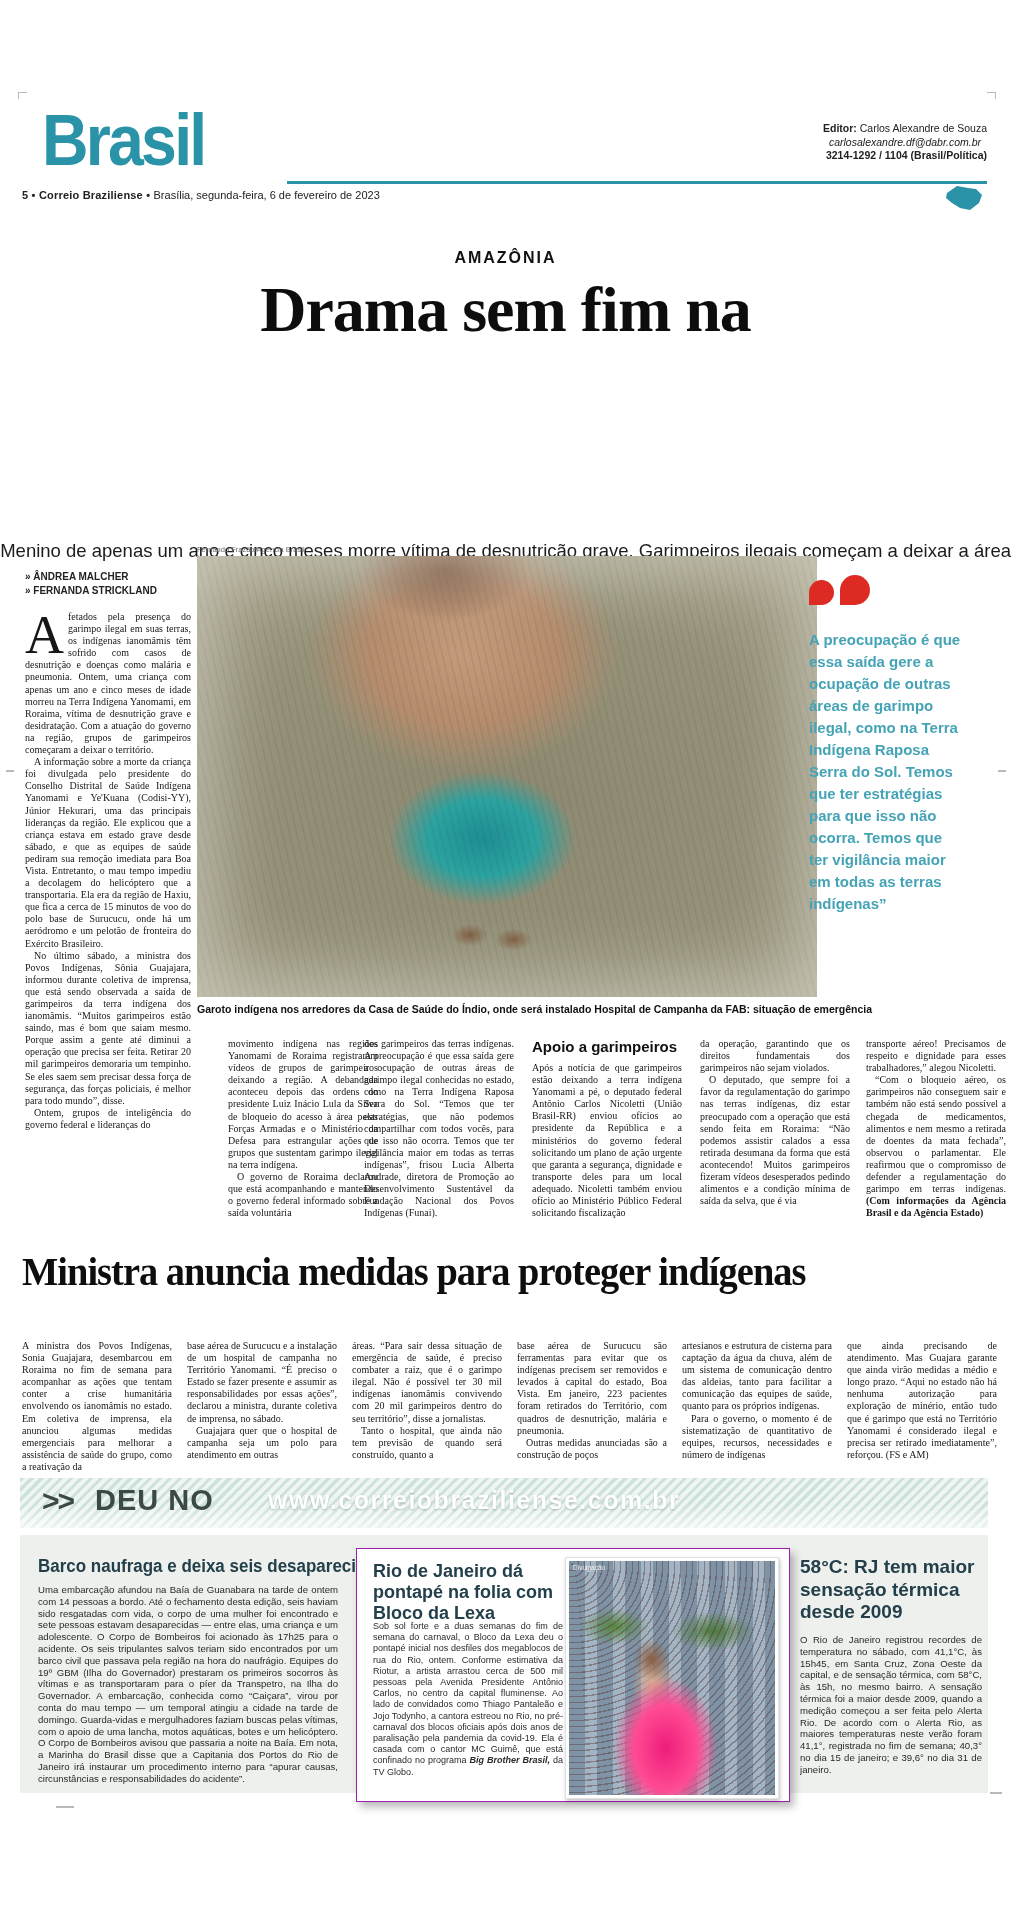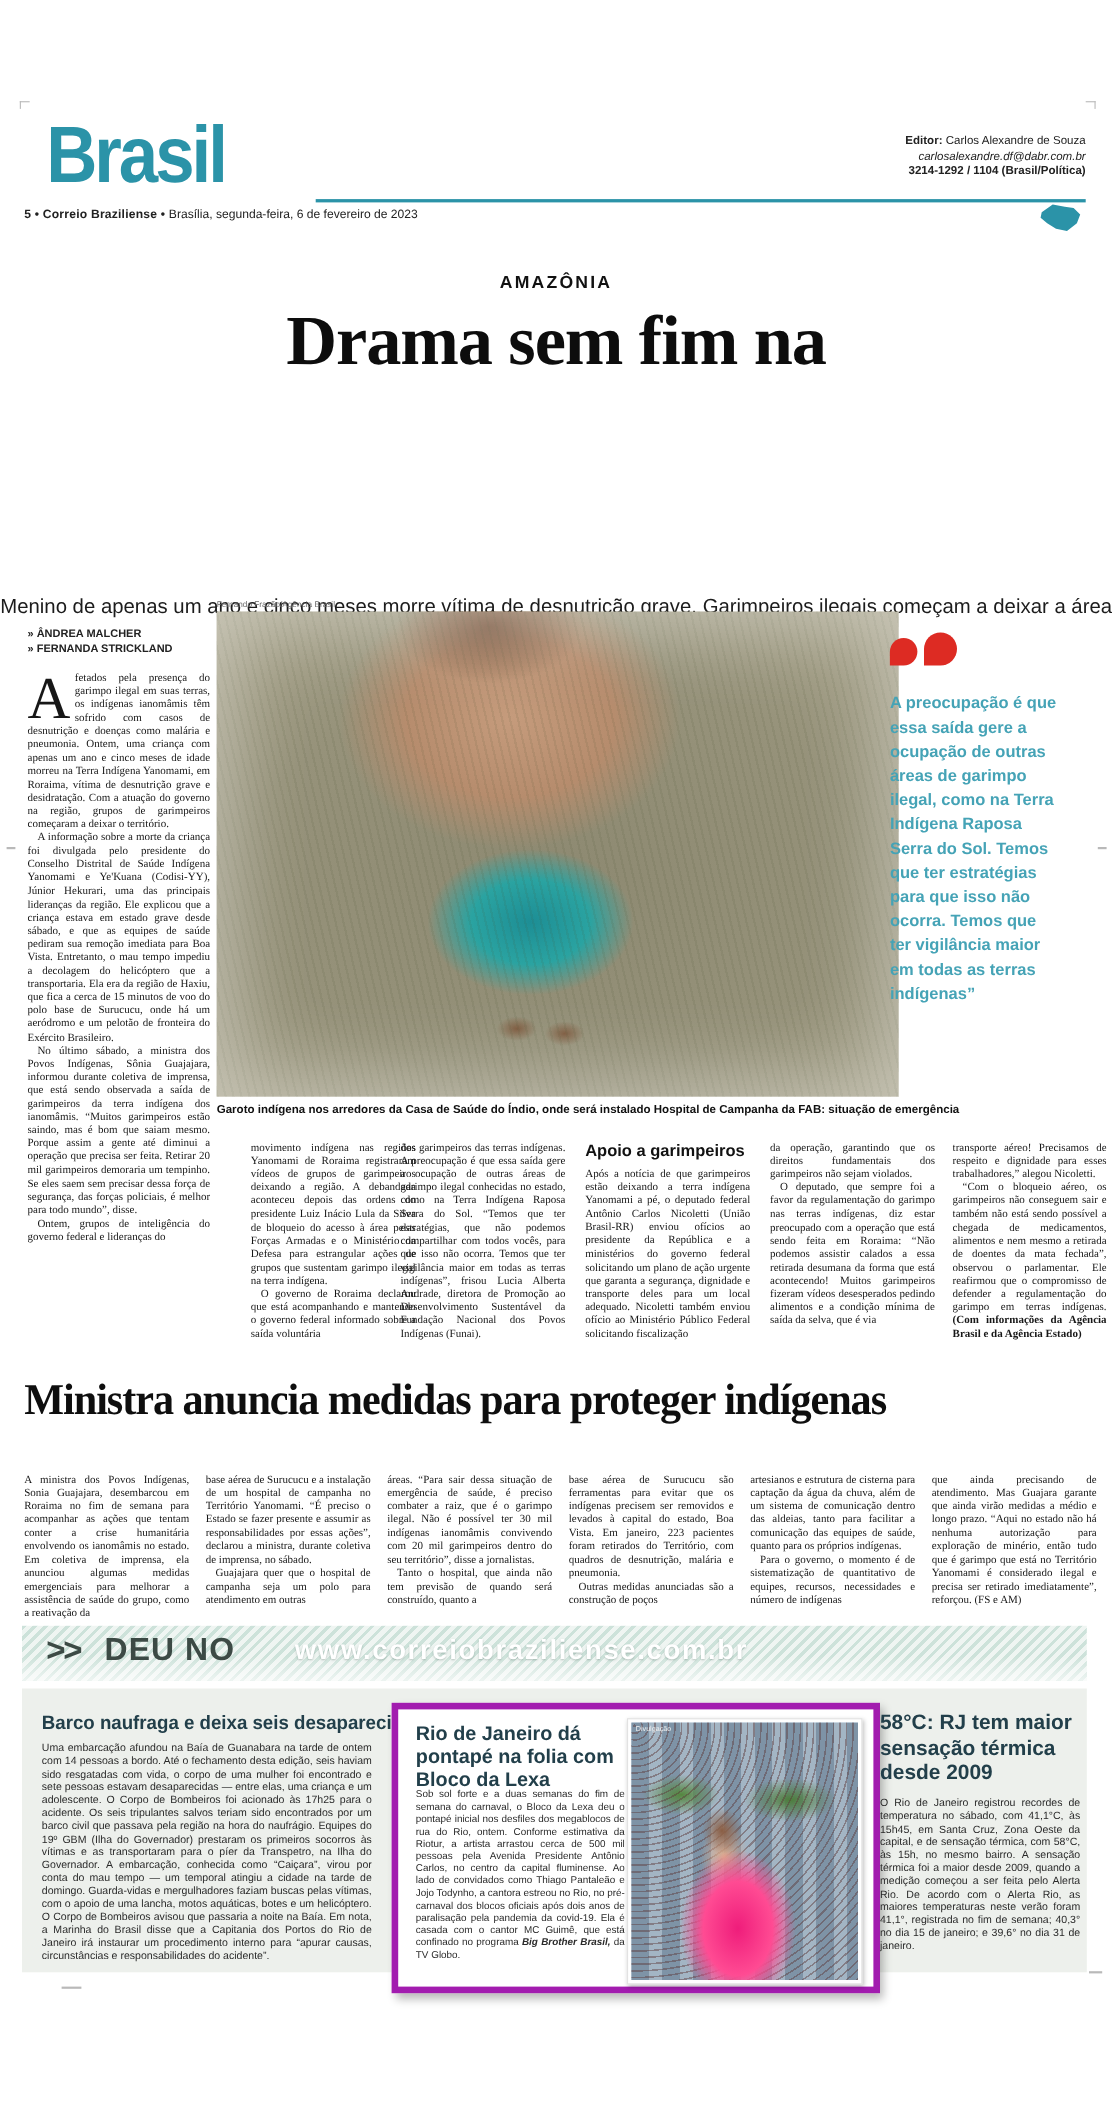--- a/index.html
+++ b/index.html
@@ -8,21 +8,21 @@
   .abs{position:absolute;}
   
   .mark{position:absolute;background:#b9b9b9;}
   
   .logo{left:42px;top:104px;font-size:70px;font-weight:bold;color:#2b93a8;letter-spacing:-3px;
         transform:scaleX(.92) scaleY(1.04);transform-origin:left top;line-height:70px;}
   .rule-teal{left:287px;top:181px;width:700px;height:3px;background:#2b93a8;}
   .dateline{left:22px;top:189px;font-size:11px;color:#222;}
   .dateline b{letter-spacing:.2px;}
   .editor{right:24px;top:122px;text-align:right;font-size:10.5px;line-height:13.5px;color:#222;}
-  .editor .em{font-style:italic;}
+  .editor .em{font-style:italic;text-align:center;}
   .editor .ph{font-weight:bold;}
   .mapicon{right:26px;top:184px;}
   
   .kicker{left:0;top:249px;width:1011px;text-align:center;font-size:16px;font-weight:bold;letter-spacing:2px;color:#111;}
   .headline{left:0;top:258px;width:1011px;text-align:center;font-family:"Liberation Serif",serif;
             font-weight:bold;font-size:64px;line-height:104px;color:#0d0d0d;letter-spacing:-1px;}
   .subhead{left:0;top:540px;width:1011px;text-align:right;font-size:18.5px;color:#1c1c1c;}
   .bylines{left:25px;top:570px;font-size:10px;font-weight:bold;line-height:14px;color:#222;}
   .bodytext{font-family:"Liberation Serif",serif;font-size:10px;line-height:12.1px;text-align:justify;color:#171717;}
   .bodytext p{margin:0;}
@@ -64,21 +64,21 @@
   .deuno .chev{position:absolute;left:22px;top:6px;font-size:30px;font-weight:900;color:#3c4a45;letter-spacing:-2px;}
   .deuno .lbl{position:absolute;left:75px;top:6px;font-size:29px;font-weight:900;color:#3c4a45;letter-spacing:1px;}
   .deuno .url{position:absolute;left:248px;top:8px;font-size:25px;font-weight:900;color:#ffffff;
               letter-spacing:1.5px;text-shadow:0 1px 2px rgba(60,90,80,.35);text-align:center;}
   
   .band{left:20px;top:1535px;width:968px;height:258px;background:#edf0ec;}
   .bstory-h{font-weight:bold;color:#223f4a;}
   .bsans{font-size:9.6px;line-height:11.8px;color:#2a2a2a;text-align:justify;}
   .boat-h{left:38px;top:1556px;width:310px;font-size:17.5px;white-space:nowrap;transform:scaleX(.97);transform-origin:left;}
   .boat-b{left:38px;top:1584px;width:300px;height:200px;overflow:hidden;}
-  .card{left:356px;top:1548px;width:432px;height:252px;background:#fff;border:6px solid #a21caf;
+  .card{left:356px;top:1548px;width:432px;height:252px;background:#fff;border:1px solid #a21caf;
         box-shadow:4px 5px 8px rgba(0,0,0,.28);}
   .bloco-h{position:absolute;left:16px;top:12px;width:215px;font-size:18px;line-height:21px;}
   .bloco-b{position:absolute;left:16px;top:72px;width:190px;height:168px;overflow:hidden;font-size:9px;line-height:11.2px;}
   .bloco-b .bbb{font-weight:bold;font-style:italic;}
   .card-photo{position:absolute;right:10px;top:8px;width:206px;height:234px;background:#fff;
               border:1px solid #e2e2e2;box-shadow:1px 2px 4px rgba(0,0,0,.25);padding:3px;}
   .photo-art{position:relative;width:100%;height:100%;overflow:hidden;
     background:
       radial-gradient(ellipse 70px 95px at 47% 80%, #ef1d7b 0%, #ff4b93 45%, rgba(255,75,147,0) 75%),
       radial-gradient(ellipse 26px 30px at 40% 42%, #8a5d43 0%, rgba(138,93,67,0) 70%),

